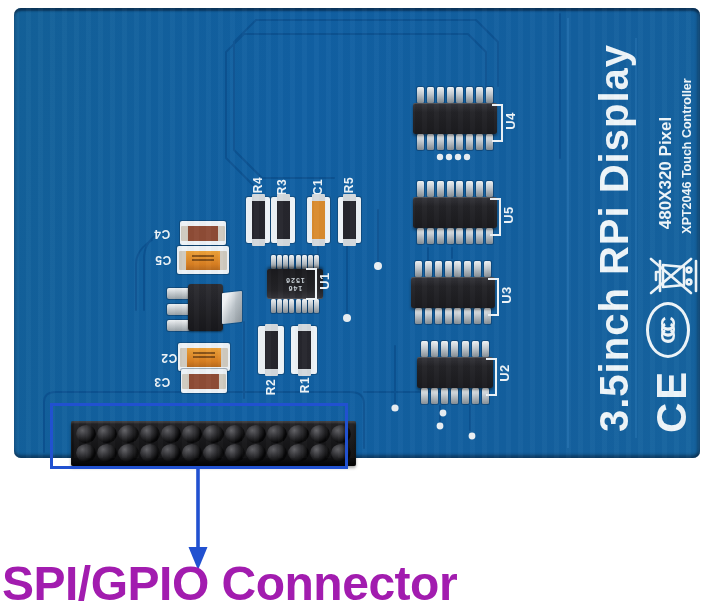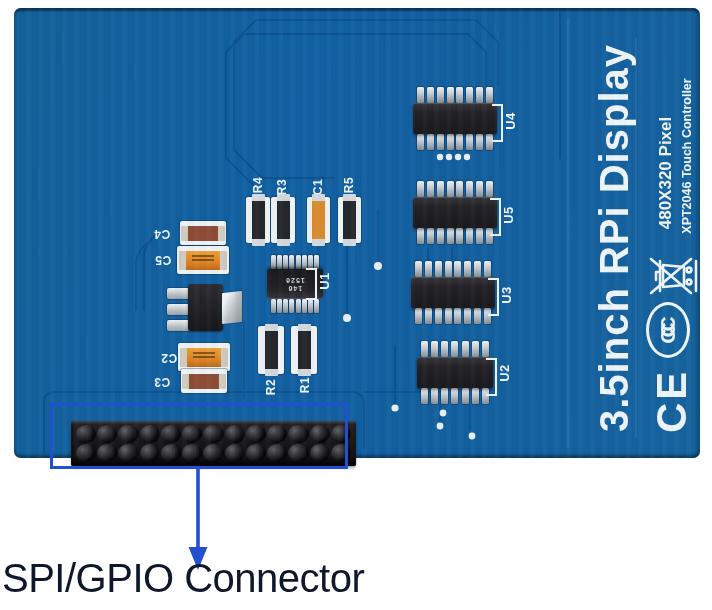--- a/index.html
+++ b/index.html
@@ -94,22 +94,22 @@
        border:3px solid #eef5f9;box-sizing:border-box;display:flex;align-items:center;
        justify-content:center;}
   .ccc-mark span{transform:rotate(-90deg);color:#eef5f9;font-size:21px;font-weight:bold;
        letter-spacing:-9px;text-indent:-9px;}
   .weee{position:absolute;left:638px;top:242px;transform:rotate(-90deg);}
 
   
   .ann-rect{position:absolute;left:50px;top:403px;width:298px;height:66px;
        border:3.5px solid #2151d0;box-sizing:border-box;z-index:6;}
   .ann-arrow{position:absolute;left:184px;top:468px;z-index:6;}
-  .caption{position:absolute;left:2px;top:556px;width:470px;z-index:6;color:#0f172a;
-       font-size:40px;font-weight:400;letter-spacing:-.5px;white-space:nowrap;}
+  .caption{position:absolute;left:2px;top:556px;width:470px;z-index:6;color:#a21caf;
+       font-size:48px;font-weight:700;letter-spacing:-.5px;white-space:nowrap;}
 </style>
 </head>
 <body>
 
 <div class="scene">
 
   <div class="board">
 
     <svg class="traces" width="686" height="450" viewBox="0 0 686 450">
       <g fill="none" stroke="#0c5190" stroke-width="2" stroke-linejoin="round" stroke-linecap="round" opacity="0.9">

